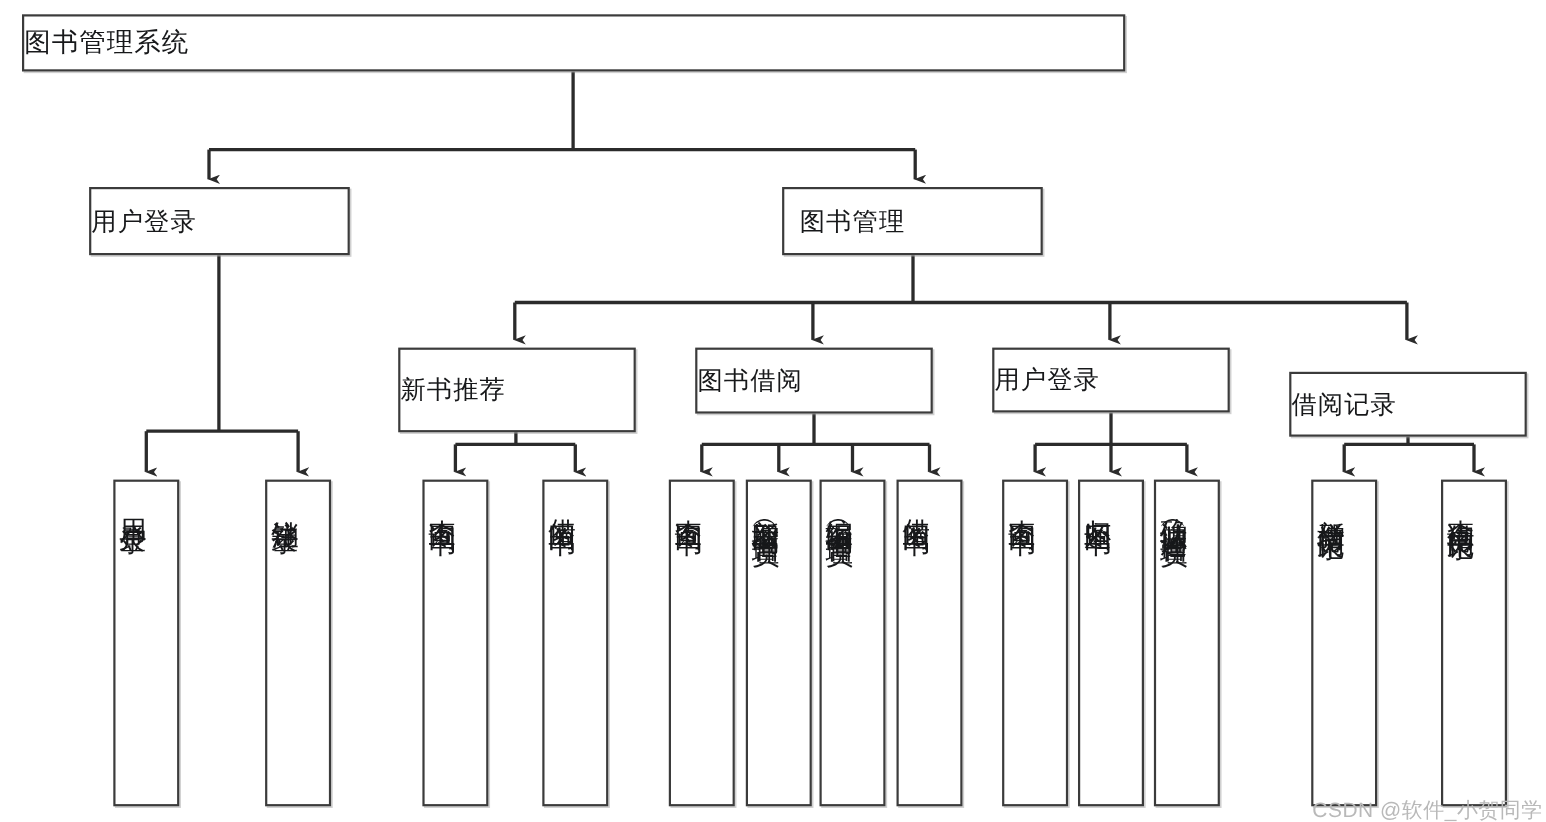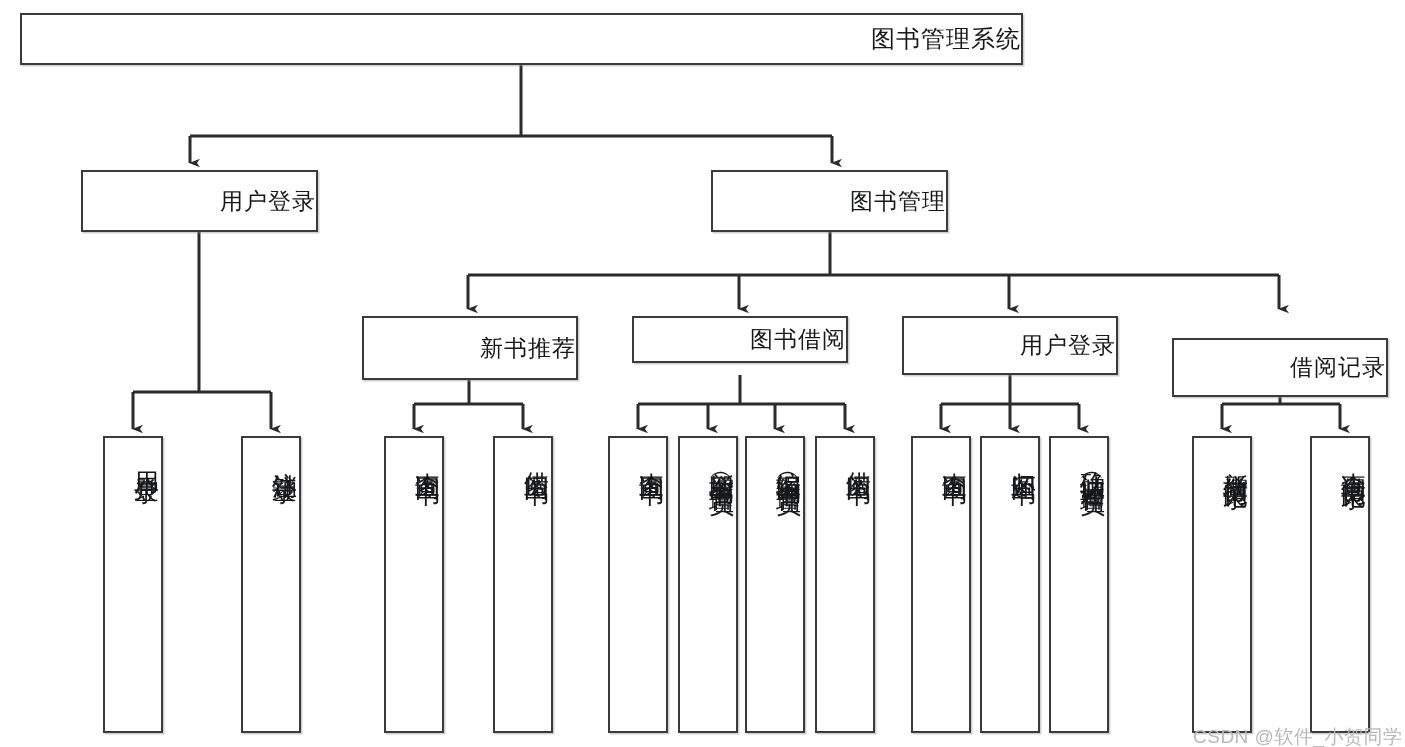--- a/index.html
+++ b/index.html
@@ -27,21 +27,21 @@
     height: 747px;
     pointer-events: none;
   }
   .node {
     position: absolute;
     box-sizing: border-box;
     background: #ffffff;
     border: 2.5px solid #3b3b3b;
     display: flex;
     align-items: center;
-    justify-content: flex-end;
+    justify-content: flex-start;
     box-shadow: 1.5px 1.5px 0 rgba(150,150,150,0.45);
   }
   .node-label {
     font-size: 23px;
     line-height: 1.25;
     color: #17181a;
     letter-spacing: 1px;
     white-space: nowrap;
     text-align: center;
   }
@@ -123,28 +123,28 @@
     </g>
   </svg>
 
   <div class="node root" style="left:20px; top:13px; width:1003px; height:52px;">
     <span class="node-label">图书管理系统</span>
   </div>
 
   <div class="node" style="left:81px; top:170px; width:237px; height:62px;">
     <span class="node-label">用户登录</span>
   </div>
-  <div class="node" style="left:711px; top:170px; width:237px; height:62px;">
+  <div class="node" style="left:711px; top:170px; width:237px; height:62px;padding-left:14px;">
     <span class="node-label">图书管理</span>
   </div>
 
-  <div class="node" style="left:362px; top:316px; width:216px; height:64px;">
+  <div class="node" style="left:362px; top:316px; width:216px; height:77px;">
     <span class="node-label">新书推荐</span>
   </div>
-  <div class="node" style="left:632px; top:316px; width:216px; height:47px;padding-left:15px;">
+  <div class="node" style="left:632px; top:316px; width:216px; height:60px;">
     <span class="node-label">图书借阅</span>
   </div>
   <div class="node" style="left:902px; top:316px; width:216px; height:59px;">
     <span class="node-label">用户登录</span>
   </div>
   <div class="node" style="left:1172px; top:316px; width:216px; height:59px;margin-top:22px;">
     <span class="node-label">借阅记录</span>
   </div>
 
   <div class="node vertical" style="left:103px; top:436px; width:60px; height:297px;">

